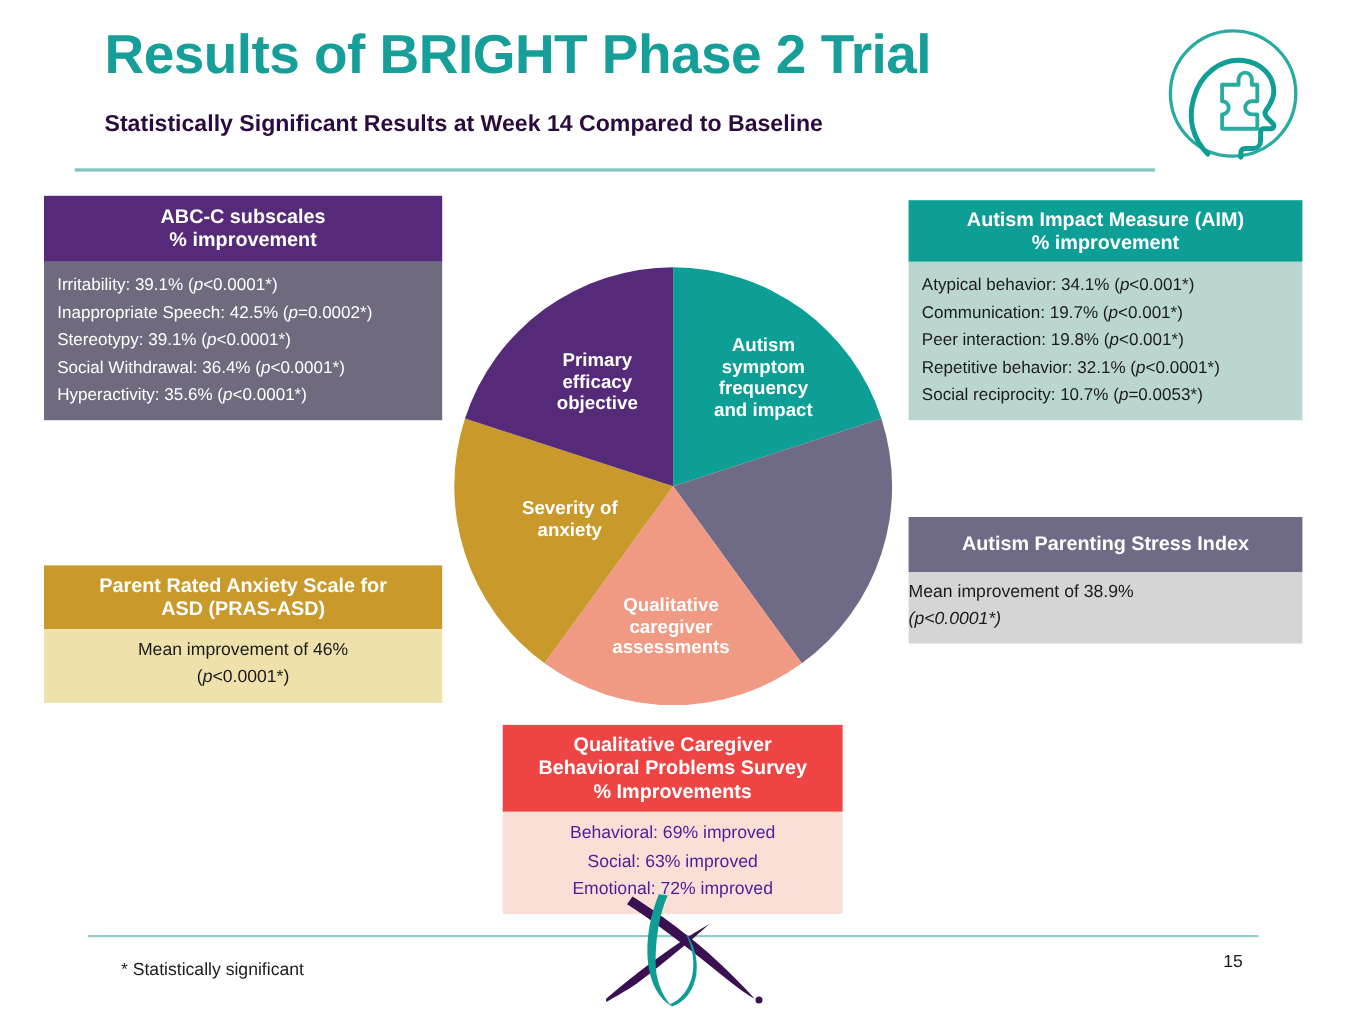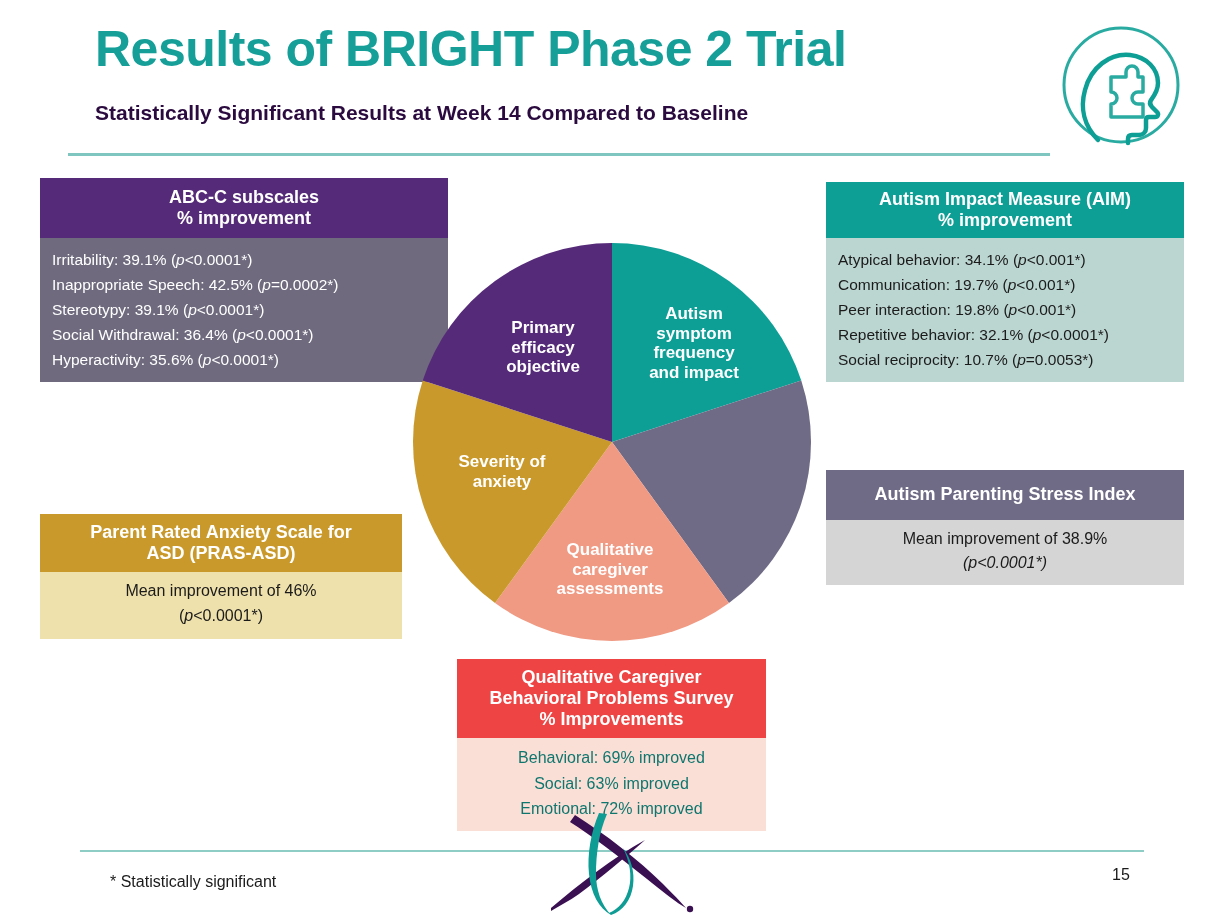--- a/index.html
+++ b/index.html
@@ -36,21 +36,21 @@
   .card-head{
     color:#ffffff;font-weight:bold;text-align:center;
     display:flex;flex-direction:column;align-items:center;justify-content:center;
     line-height:1.18;
   }
   .card-body{line-height:1.62;}
   .card-body .row{white-space:nowrap;}
   em{font-style:italic;}
 
   
-  #abc-card{left:40px;top:178px;width:408px;border-radius:22px;}
+  #abc-card{left:40px;top:178px;width:362px;border-radius:22px;}
   #abc-card .card-head{background:#552A78;height:60px;font-size:18px;}
   #abc-card .card-body{
     background:#6F6A7E;color:#ffffff;font-size:15.5px;
     padding:9px 0 9px 12px;
   }
 
   
   #aim-card{left:826px;top:182px;width:358px;}
   #aim-card .card-head{background:#0D9E95;height:56px;font-size:18px;}
   #aim-card .card-body{
@@ -64,42 +64,42 @@
   #pras-card .card-body{
     background:#EFE1AC;color:#1b1b1b;font-size:16px;
     text-align:center;padding:7px 0 10px 0;line-height:1.55;
   }
 
   
   #apsi-card{left:826px;top:470px;width:358px;}
   #apsi-card .card-head{background:#6F6A85;height:50px;font-size:18px;}
   #apsi-card .card-body{
     background:#D5D5D5;color:#1b1b1b;font-size:16px;
-    text-align:center;padding:7px 0 10px 0;line-height:1.5;
+    text-align:left;padding:7px 0 10px 0;line-height:1.5;
   }
 
   
   #survey-card{left:457px;top:659px;width:309px;}
   #survey-card .card-head{background:#ef4444;height:79px;font-size:18px;}
   #survey-card .card-body{
-    background:#FADFD7;color:#0f766e;font-size:16px;
+    background:#FADFD7;color:#4c1d95;font-size:16px;
     text-align:center;padding:7px 0 9px 0;line-height:1.6;
   }
 
   
   .pie-wrap{position:absolute;left:412px;top:242px;width:400px;height:400px;}
   .seg-label{
     position:absolute;color:#ffffff;font-weight:bold;font-size:17px;
     text-align:center;line-height:1.15;white-space:pre-line;
   }
   #lbl-primary{left:61px;top:76px;width:140px;}
   #lbl-autism{left:212px;top:62px;width:140px;}
   #lbl-parental{left:230px;top:205px;width:120px;}
   #lbl-qual{left:123px;top:298px;width:150px;text-align:center;}
-  #lbl-severity{left:20px;top:210px;width:140px;text-align:center;}
+  #lbl-severity{left:36px;top:210px;width:140px;text-align:center;}
 
   
   .footer-rule{
     position:absolute;left:80px;top:850px;width:1064px;height:2px;
     background:#8ECCC6;
   }
   .footnote{
     position:absolute;left:110px;top:873px;
     font-size:16px;color:#1b1b1b;white-space:nowrap;
   }

